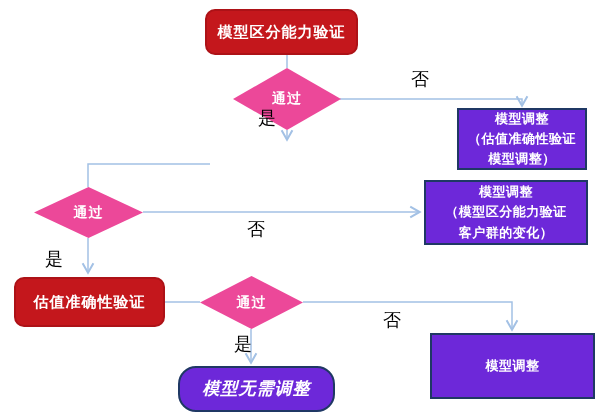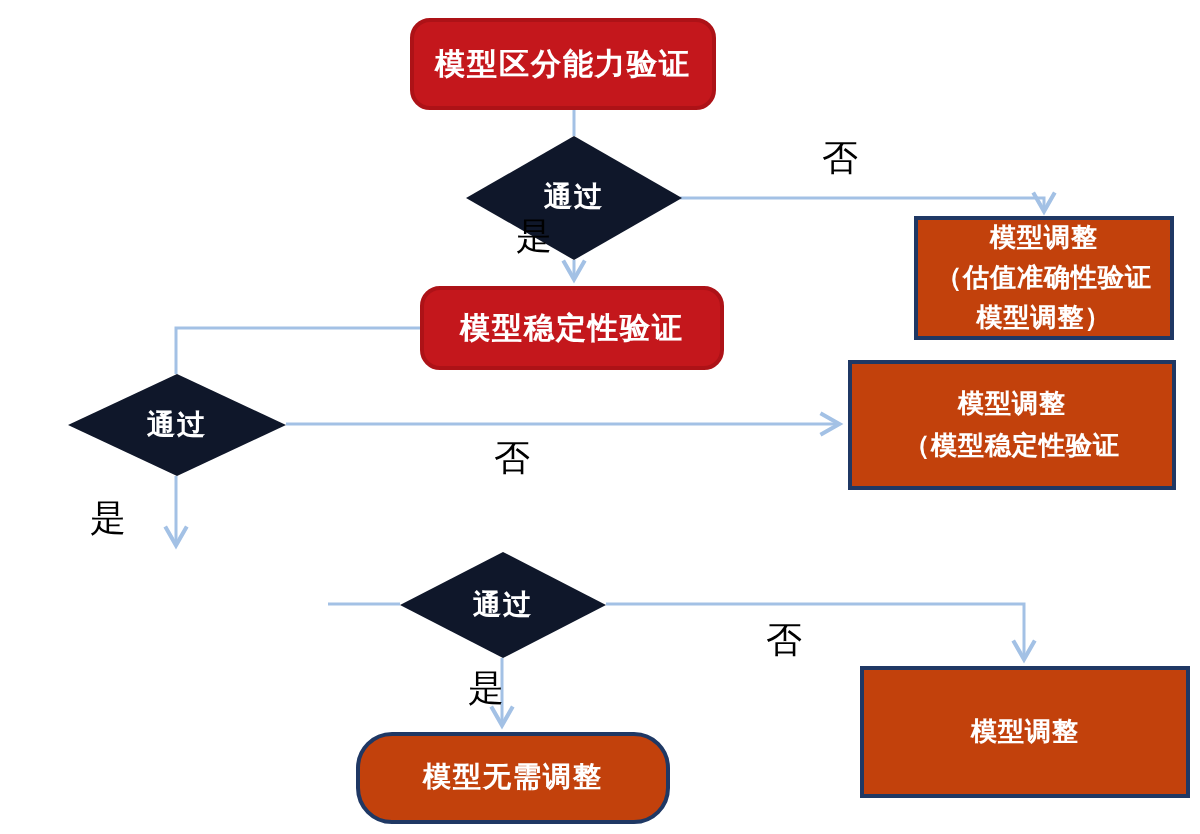--- a/index.html
+++ b/index.html
@@ -32,33 +32,34 @@
     text-align: center;
     letter-spacing: 1px;
   }
   .red {
     background: #C4171C;
     border: 2px solid #AD1217;
     border-radius: 10px;
     font-size: 15px;
   }
   .teal {
-    background: #c2410c;
+    background: #6d28d9;
     border: 2px solid #1F3864;
     font-size: 13px;
     line-height: 1.55;
     letter-spacing: 0.5px;
   }
   .teal-round {
     border-radius: 18px;
-    font-size: 14px;
+    font-size: 17px;
     letter-spacing: 1px;
+    font-style: italic;
   }
   .diamond {
-    background: #0f172a;
+    background: #ec4899;
     clip-path: polygon(50% 0%, 100% 50%, 50% 100%, 0% 50%);
     font-size: 14px;
   }
   .edge-label {
     position: absolute;
     transform: translate(-50%, -50%);
     font-family: "Liberation Serif", serif;
     font-size: 18px;
     color: #000000;
     font-weight: normal;
@@ -85,24 +86,24 @@
       <polyline points="164,302 200,302"></polyline>
       <polyline points="251,329 251,362" marker-end="url(#arrowOpen)"></polyline>
       <polyline points="303,302 512,302 512,329" marker-end="url(#arrowOpen)"></polyline>
     </g>
   </svg>
 
   <div class="node red" style="left:205px; top:9px; width:153px; height:46px;">
     <span>模型区分能力验证</span>
   </div>
 
-  <div class="node red" style="left:210px; top:143px; width:152px; height:42px;">
-    <span>模型稳定性验证</span>
+
+  <div class="node red" style="left:14px; top:277px; width:151px; height:50px;">
+    <span>估值准确性验证</span>
   </div>
-
 
   <div class="node diamond" style="left:233px; top:68px; width:108px; height:62px;">
     <span>通过</span>
   </div>
 
   <div class="node diamond" style="left:34px; top:187px; width:109px; height:51px;">
     <span>通过</span>
   </div>
 
   <div class="node diamond" style="left:200px; top:276px; width:103px; height:53px;">
@@ -110,21 +111,22 @@
   </div>
 
   <div class="node teal" style="left:457px; top:108px; width:130px; height:62px;">
     <span>模型调整</span>
     <span>（估值准确性验证</span>
     <span>模型调整）</span>
   </div>
 
   <div class="node teal" style="left:424px; top:180px; width:164px; height:65px;">
     <span>模型调整</span>
-    <span>（模型稳定性验证</span>
+    <span>（模型区分能力验证</span>
+    <span>客户群的变化）</span>
   </div>
 
   <div class="node teal" style="left:430px; top:333px; width:165px; height:66px;">
     <span>模型调整</span>
   </div>
 
   <div class="node teal teal-round" style="left:178px; top:366px; width:157px; height:46px;">
     <span>模型无需调整</span>
   </div>
 

